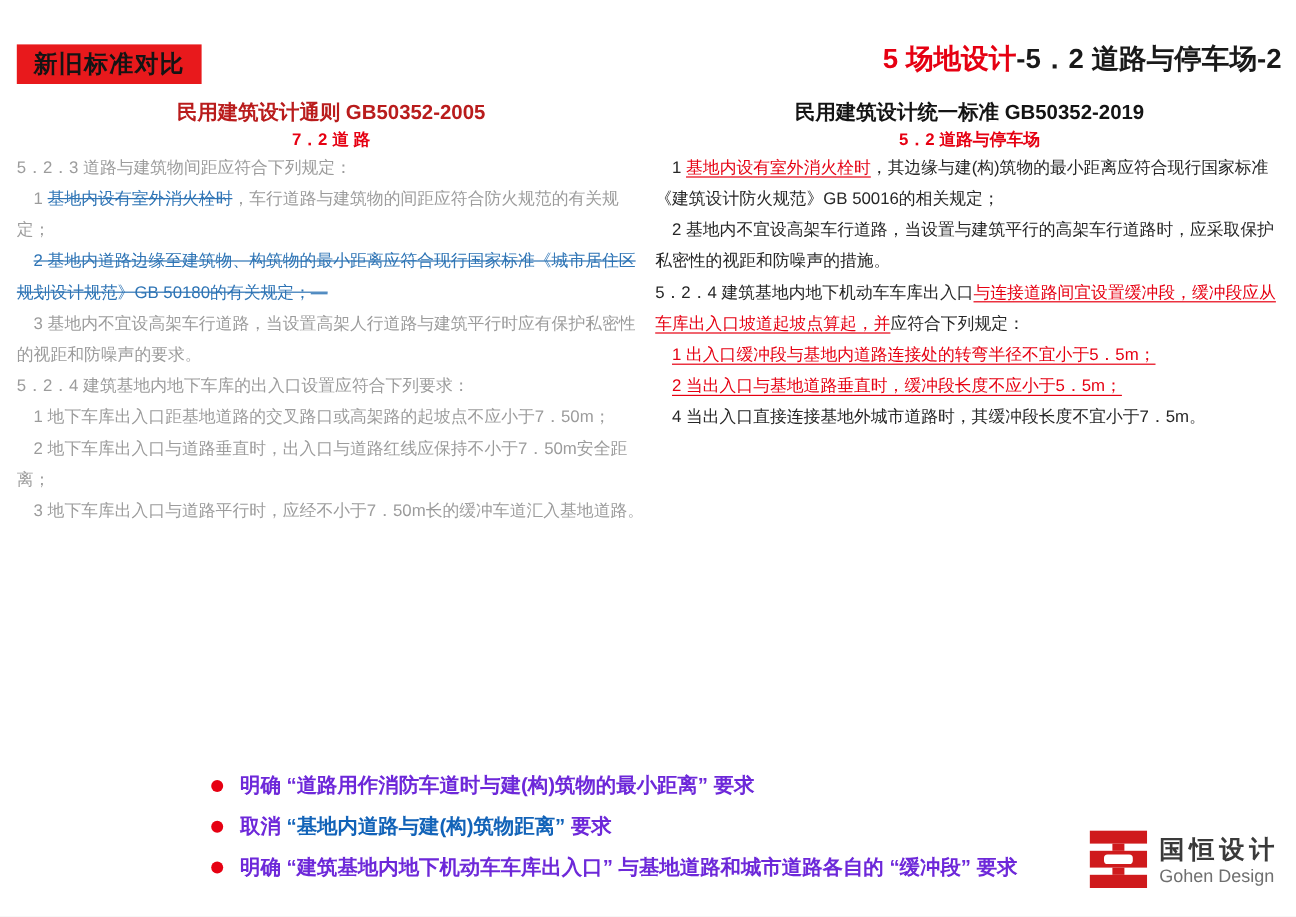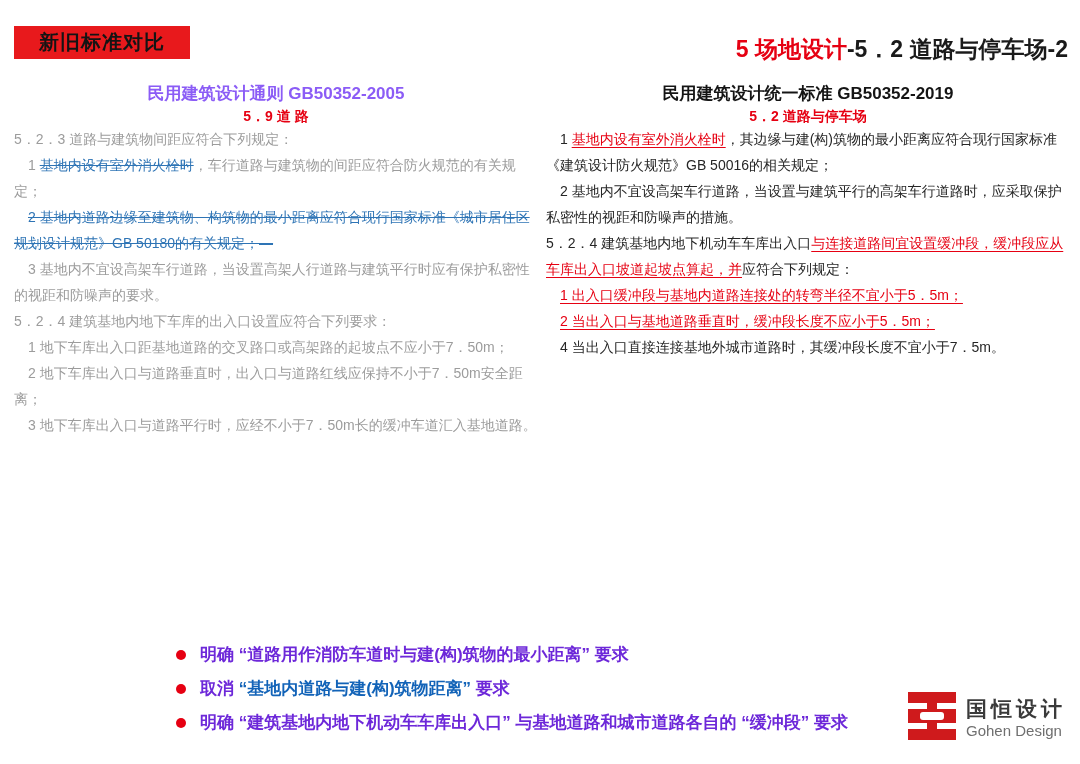--- a/index.html
+++ b/index.html
@@ -2,35 +2,35 @@
 <html><head>
 <meta charset="utf-8">
 <style>
   html,body{margin:0;padding:0;background:#e9e9e9;}
   .page{
     position:relative;width:1080px;height:764px;background:#ffffff;
     font-family:"Liberation Sans","DejaVu Sans",sans-serif;overflow:hidden;
   }
   
   .badge{
-    position:absolute;left:14px;top:26px;background:#e8191c;color:#141414;
-    font-size:20px;font-weight:bold;padding:3px 25px;letter-spacing:1px;
+    position:absolute;left:14px;top:37px;background:#e8191c;color:#141414;
+    font-size:20px;font-weight:bold;padding:3px 14px;letter-spacing:1px;
   }
   
   .header-right{
     position:absolute;right:12px;top:34px;font-size:23px;font-weight:bold;color:#1a1a1a;
     white-space:nowrap;
   }
   .header-right .red{color:#e60012;}
   
   .col{position:absolute;top:82px;width:524px;font-size:14px;line-height:26px;}
   .col-left{left:14px;color:#9c9c9c;}
   .col-right{left:546px;color:#262626;}
   .col-title{text-align:center;font-size:17px;font-weight:bold;line-height:24px;margin:0 0 6px 0;}
-  .col-left .col-title{color:#8b5cf6;}
+  .col-left .col-title{color:#b91c1c;}
   .col-right .col-title{color:#141414;}
   .col-sub{text-align:center;font-size:14px;font-weight:bold;color:#e60012;margin:0 0 10px 0;line-height:20px;}
   .col p{margin:0;}
   .indent{text-indent:14px;}
   .blue-strike{color:#2e74b5;text-decoration:line-through;}
   .red-u{color:#e60012;text-decoration:underline;text-underline-offset:3px;}
   .mt8{margin-top:8px;}  .mt20{margin-top:20px;}
   .mt26{margin-top:26px;} .mt30{margin-top:30px;} .mt40{margin-top:40px;}
   
   .summary{position:absolute;left:176px;top:642px;}
@@ -49,21 +49,21 @@
 <div class="page">
 
   <div class="badge">新旧标准对比</div>
 
   <div class="header-right">
     <span class="red">5 场地设计</span><span>-5．2 道路与停车场-2</span>
   </div>
 
   <div class="col col-left">
     <p class="col-title">民用建筑设计通则  GB50352-2005</p>
-    <p class="col-sub">5．9 道 路</p>
+    <p class="col-sub">7．2 道 路</p>
 
     <p>5．2．3 道路与建筑物间距应符合下列规定：</p>
     <p class="indent"><span>1 </span><span class="blue-strike">基地内设有室外消火栓时</span><span>，车行道路与建筑物的间距应符合防火规范的有关规定；</span></p>
     <p class="indent mt26"><span class="blue-strike">2 基地内道路边缘至建筑物、构筑物的最小距离应符合现行国家标准《城市居住区规划设计规范》GB 50180的有关规定；—</span></p>
     <p class="indent">3 基地内不宜设高架车行道路，当设置高架人行道路与建筑平行时应有保护私密性的视距和防噪声的要求。</p>
 
     <p class="mt20">5．2．4 建筑基地内地下车库的出入口设置应符合下列要求：</p>
     <p class="indent mt26">1 地下车库出入口距基地道路的交叉路口或高架路的起坡点不应小于7．50m；</p>
     <p class="indent">2 地下车库出入口与道路垂直时，出入口与道路红线应保持不小于7．50m安全距离；</p>
     <p class="indent">3 地下车库出入口与道路平行时，应经不小于7．50m长的缓冲车道汇入基地道路。</p>

